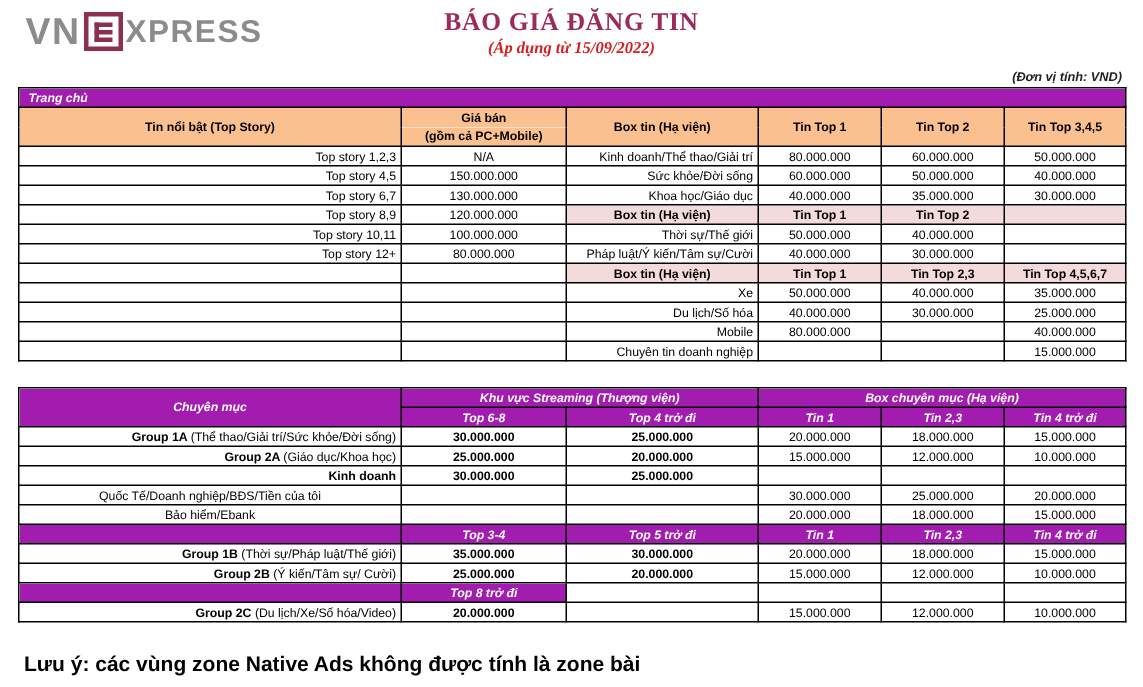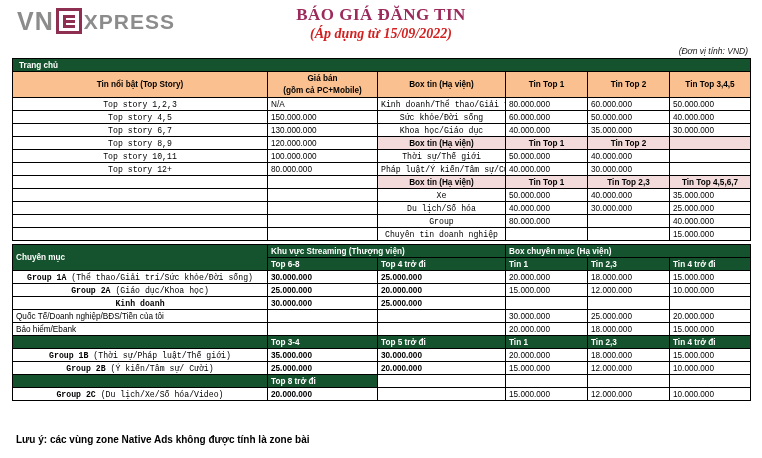--- a/index.html
+++ b/index.html
@@ -74,32 +74,32 @@
     font-family: Liberation Serif, serif;
   }
   .title-main {
     font-size: 17px;
     font-weight: bold;
     color: #9c2a5c;
     letter-spacing: 0.5px;
     line-height: 1.2;
   }
   .title-sub {
-    font-size: 14px;
+    font-size: 11px;
     font-weight: bold;
     font-style: italic;
     color: #d32020;
     margin-top: 1px;
   }
   .unit-note {
     position: absolute;
     right: 14px; top: 46px;
     font-size: 8.5px;
     font-style: italic;
-    font-weight: normal;
+    font-weight: bold;
     color: #222;
     text-align: center;
   }
 
   
   table {
     border-collapse: collapse;
     table-layout: fixed;
     font-size: 8.2px;
     color: #000;
@@ -107,62 +107,63 @@
   table td, table th {
     border: 1px solid #000;
     padding: 1px 3px;
     height: 13px;
     overflow: hidden;
     white-space: nowrap;
     font-weight: normal;
     vertical-align: middle;
   }
   .t-maroon {
-    background: #14532d;
+    background: #a21caf;
     color: #ffffff;
     font-weight: bold;
+    font-style: italic;
   }
   .t-peach {
     background: #fac090;
     color: #000000;
     font-weight: bold;
     text-align: center;
   }
   .t-pink {
     background: #f3dbdb;
     color: #000000;
     font-weight: bold;
     text-align: center;
   }
-  .c { text-align: left; }
-  .r { text-align: left; }
-  .l { text-align: center; font-family: Liberation Mono, monospace; }
+  .c { text-align: center; }
+  .r { text-align: center; }
+  .l { text-align: right; }
   .b { font-weight: bold; }
 
   #table1 {
     position: absolute;
     left: 12px; top: 58px;
     width: 738px;
   }
   #table2 {
     position: absolute;
-    left: 12px; top: 244px;
+    left: 12px; top: 258px;
     width: 738px;
     padding-left: 34px;
   }
 
   .trang-chu {
     text-align: left;
     padding-left: 6px;
   }
 
   .footnote {
     position: absolute;
     left: 16px; top: 434px;
-    font-size: 10px;
+    font-size: 14px;
     font-weight: bold;
     color: #000;
   }
 
   .grp-name { font-weight: bold; }
   .grp-desc { font-weight: normal; }
 </style>
 </head>
 <body>
 
@@ -275,21 +276,21 @@
           <td class="l"></td>
           <td class="r"></td>
           <td class="l">Du lịch/Số hóa</td>
           <td class="r">40.000.000</td>
           <td class="r">30.000.000</td>
           <td class="r">25.000.000</td>
         </tr>
         <tr>
           <td class="l"></td>
           <td class="r"></td>
-          <td class="l">Group</td>
+          <td class="l">Mobile</td>
           <td class="r">80.000.000</td>
           <td class="r"></td>
           <td class="r">40.000.000</td>
         </tr>
         <tr>
           <td class="l"></td>
           <td class="r"></td>
           <td class="l">Chuyên tin doanh nghiệp</td>
           <td class="r"></td>
           <td class="r"></td>

